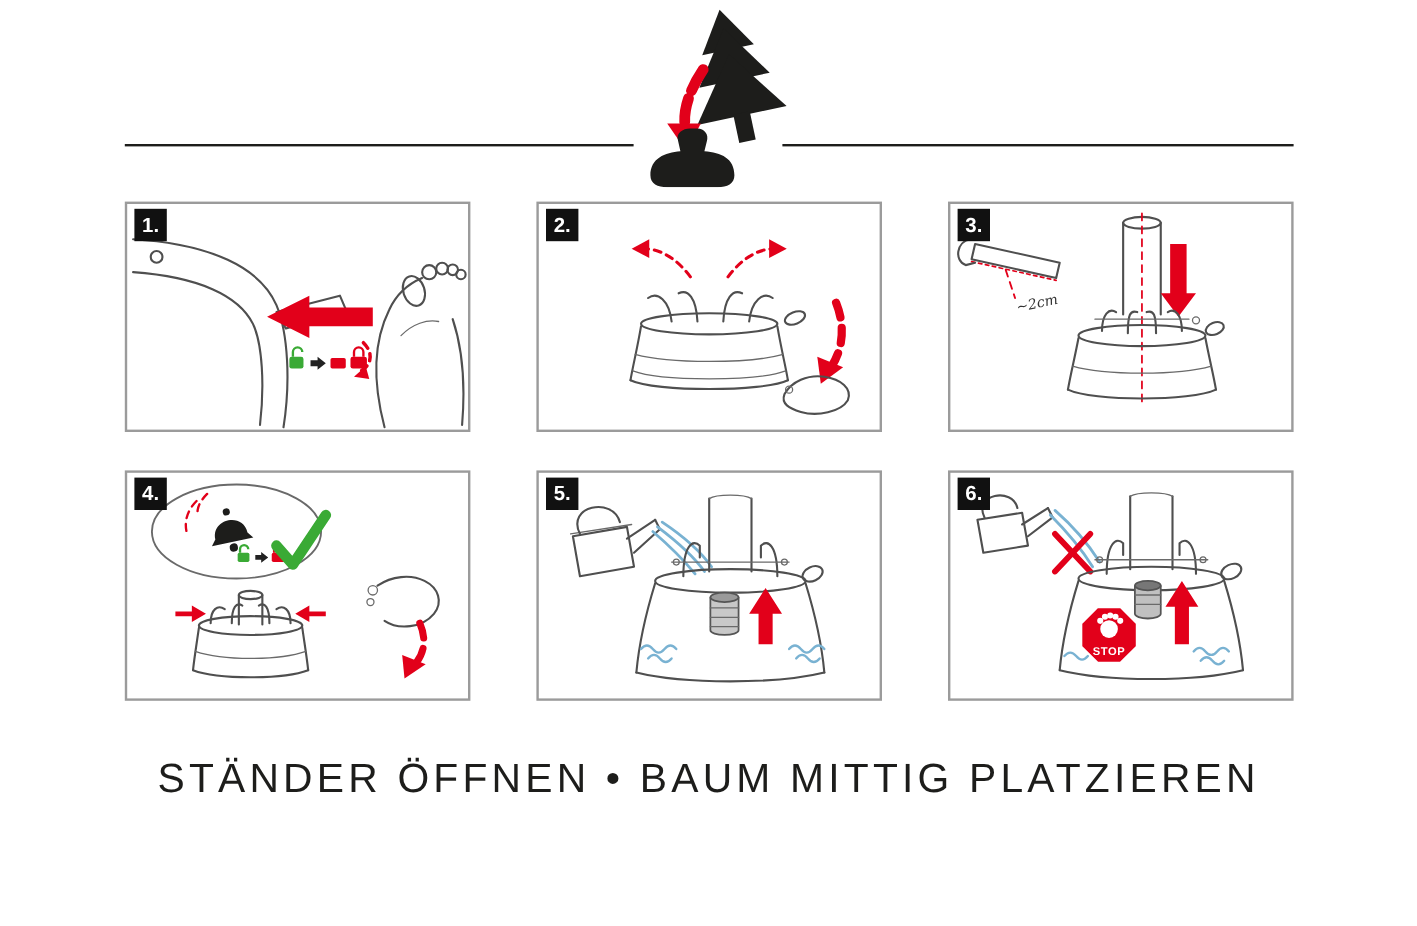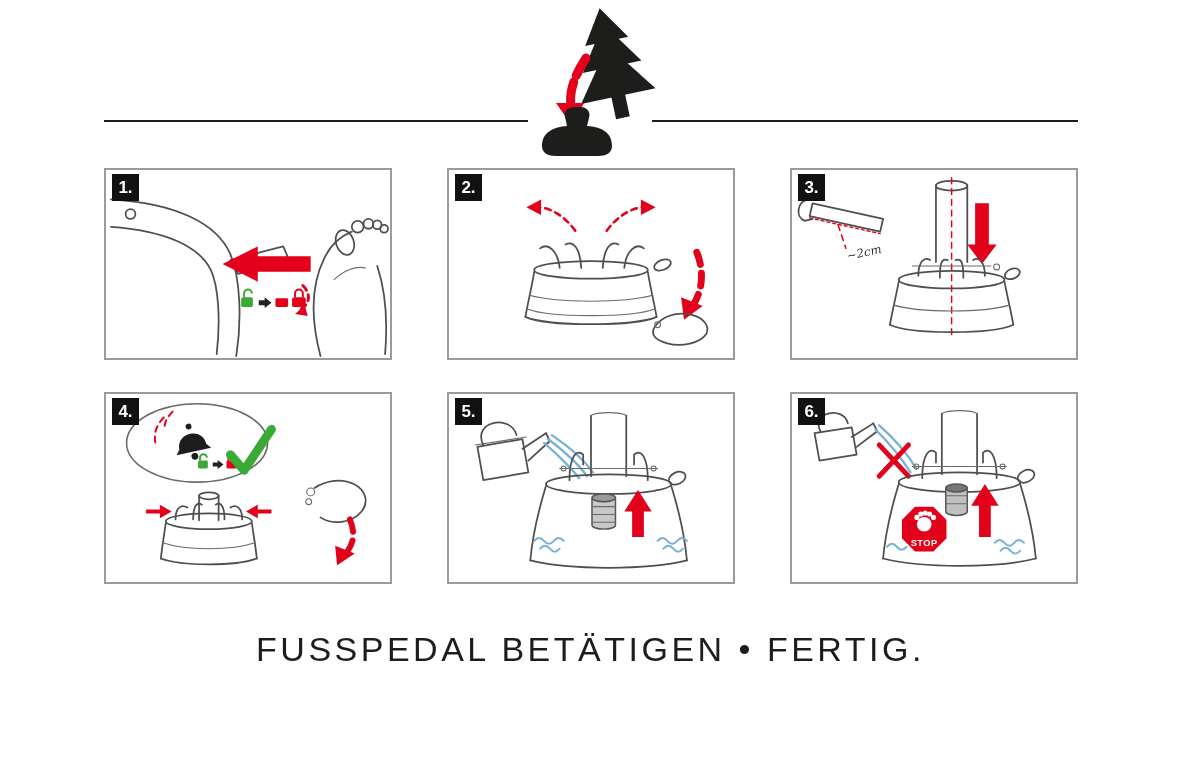--- a/index.html
+++ b/index.html
@@ -336,16 +336,16 @@
           <path class="bs" style="stroke-width:2" d="M96,156 q5,-6 10,0 t10,0"></path>
           <path class="bs" style="stroke-width:2" d="M206,152 q5,-6 10,0 t10,0 t10,0"></path>
           <path class="bs" style="stroke-width:2" d="M212,160 q5,-6 10,0 t10,0"></path>
         </g>
       </svg>
     </section>
 
   </main>
 
   <footer class="caption">
-    <div class="caption-line">FUSSPEDAL BETÄTIGEN • FERTIG.</div>
+    <div class="caption-line">STÄNDER ÖFFNEN • BAUM MITTIG PLATZIEREN</div>
   </footer>
 
 </div>
 
 </body></html>

